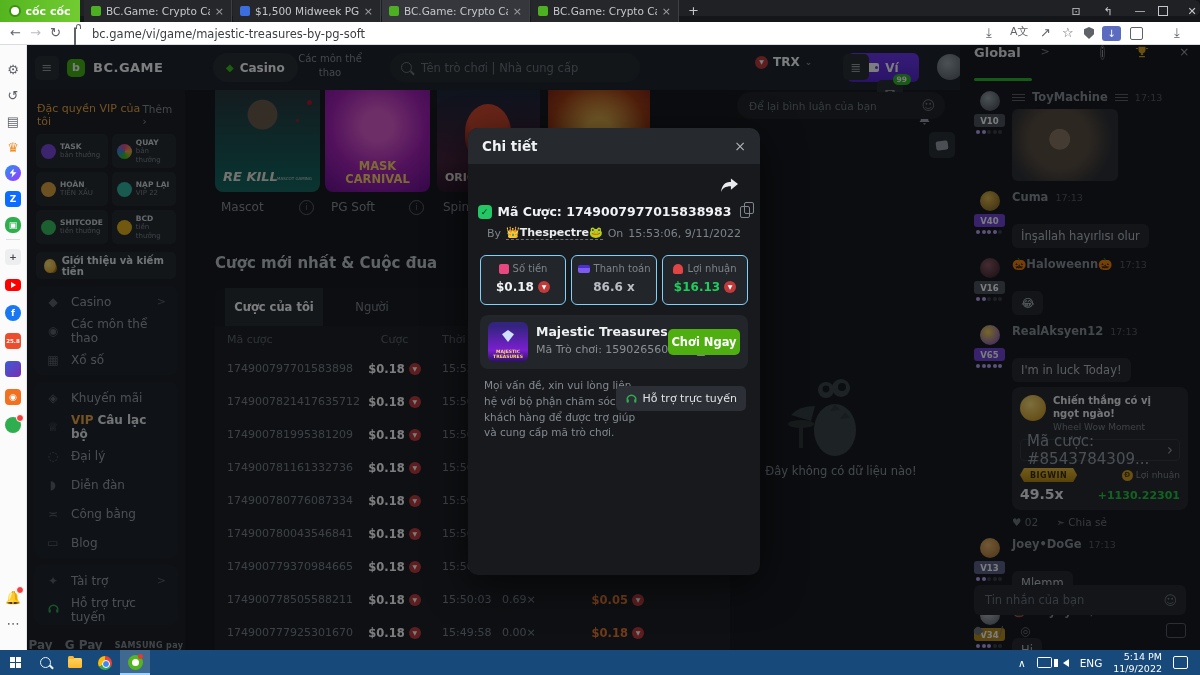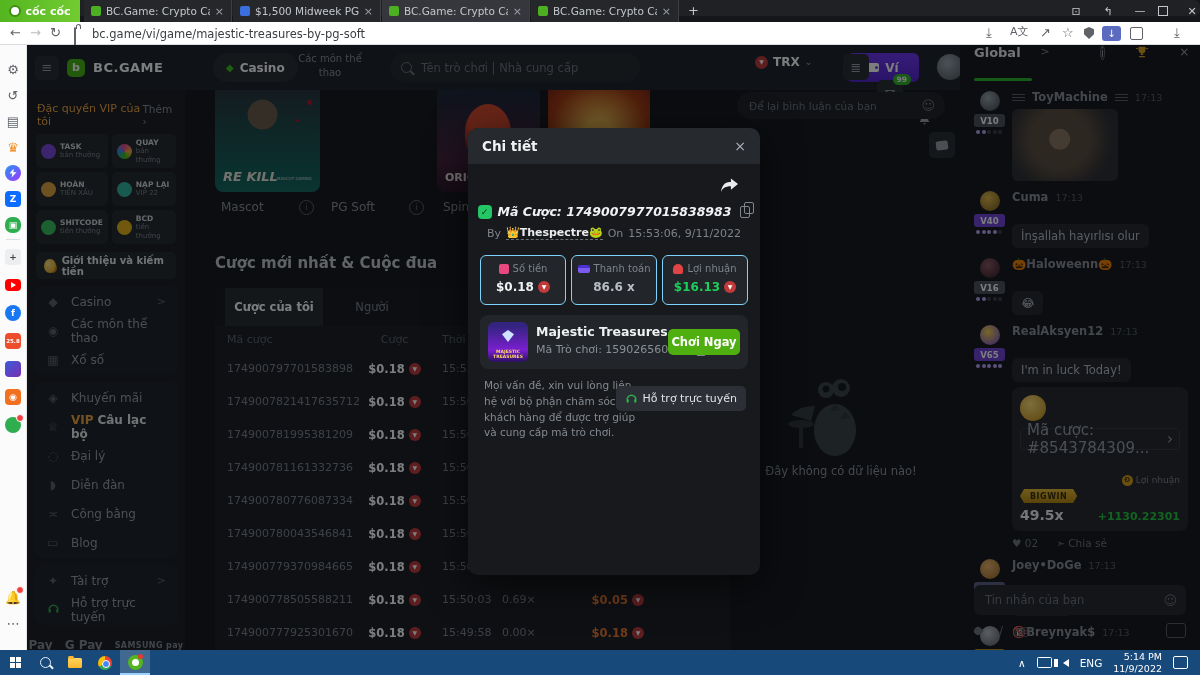--- a/index.html
+++ b/index.html
@@ -145,21 +145,21 @@
   
   .modal{left:468px;top:128px;width:292px;height:447px;background:#17191d;border-radius:10px;z-index:50;overflow:hidden;
     box-shadow:0 10px 40px rgba(0,0,0,.6);}
   .mhead{height:36px;background:#26292e;display:flex;align-items:center;justify-content:space-between;padding:0 14px;}
   .mtitle{color:#f0f2f4;font-size:13.5px;font-weight:bold;}
   .mx{color:#aeb4ba;font-size:14px;}
   .sharebtn{position:absolute;right:22px;top:50px;}
   .bidrow{position:absolute;left:0;top:76px;width:100%;display:flex;align-items:center;justify-content:center;gap:6px;}
   .vshield{width:14px;height:14px;border-radius:4px;background:#23c865;color:#0c2a14;font-size:9px;
     display:flex;align-items:center;justify-content:center;font-weight:bold;}
-  .bidtxt{color:#f0f2f4;font-size:12.5px;font-weight:bold;font-style:italic;}
+  .bidtxt{color:#f0f2f4;font-size:12.5px;font-weight:bold;}
   .cp{position:relative;width:8px;height:10px;border:1.3px solid #80868d;border-radius:2px;margin-left:3px;}
   .cp::before{content:"";position:absolute;left:2.2px;top:-4.4px;width:8px;height:10px;border:1.3px solid #80868d;border-radius:2px;}
   .byrow{position:absolute;left:0;top:98px;width:100%;display:flex;align-items:center;justify-content:center;gap:5px;
     font-size:11px;color:#7e848b;}
   .byuser{color:#e9ebed;font-weight:bold;border-bottom:1px dashed #6a7077;}
   .mstats{position:absolute;left:12px;top:127px;right:12px;display:flex;gap:5px;}
   .mbox{flex:1;height:48px;background:#222529;border:1px solid #7dd3fc;border-radius:6px;text-align:center;}
   .mboxl{display:flex;align-items:center;justify-content:center;gap:4px;margin-top:7px;color:#7e848b;font-size:10px;}
   .mboxv{margin-top:6px;font-size:12px;font-weight:bold;color:#f0f2f4;display:flex;align-items:center;justify-content:center;gap:4px;}
   .mboxv .coin{width:12px;height:12px;}
@@ -208,21 +208,21 @@
   .wcard{margin-top:5px;width:160px;background:#24272c;border-radius:8px;padding:8px;}
   .wtop{display:flex;gap:7px;align-items:flex-start;}
   .wav{width:26px;height:26px;border-radius:50%;background:radial-gradient(circle at 40% 35%,#ffe07a,#c08a10);flex:none;}
   .wtitle{color:#eef0f2;font-size:10px;font-weight:bold;line-height:1.25;}
   .wsub{color:#7e848b;font-size:9px;margin-top:2px;}
   .wbet{margin-top:7px;height:20px;border:1px solid #33373d;border-radius:4px;display:flex;align-items:center;
     gap:5px;padding:0 6px;color:#9aa0a7;font-size:15px;}
   .wbrow{margin-top:7px;display:flex;align-items:center;justify-content:space-between;}
   .ribbon{height:14px;display:flex;align-items:center;padding:0 10px;font-size:8px;font-weight:bold;color:#3a2c05;
     letter-spacing:.5px;background:linear-gradient(180deg,#e9bc35,#b8860b);
-    clip-path:polygon(7% 0,93% 0,100% 50%,93% 100%,7% 100%,0 50%);margin-top:32px;}
+    clip-path:polygon(7% 0,93% 0,100% 50%,93% 100%,7% 100%,0 50%);}
   .dcoin{width:11px;height:11px;border-radius:50%;background:#d9a21b;color:#5a4103;font-size:7px;font-weight:bold;
     display:inline-flex;align-items:center;justify-content:center;}
   .wlabel{color:#7e848b;font-size:9px;display:flex;align-items:center;gap:3px;}
   .wvals{margin-top:4px;display:flex;align-items:baseline;justify-content:space-between;}
   .wmult{color:#eef0f2;font-size:14px;font-weight:bold;}
   .wprofit{color:#22c93e;font-size:11px;font-weight:bold;}
   .wfoot{margin-top:6px;display:flex;align-items:center;gap:18px;color:#6e757c;font-size:10.5px;}
   .chinput{position:absolute;left:14px;top:540px;width:212px;height:30px;border-radius:6px;background:#24272c;
     display:flex;align-items:center;padding:0 9px;box-sizing:border-box;gap:6px;}
   .chinput input{flex:1;background:transparent;border:none;color:#c7ccd1;font-size:11.5px;font-family:inherit;}
@@ -525,20 +525,23 @@
   <div class="abs hicon" style="left:929px;top:54px">
     <span style="width:12px;height:9px;background:#9aa0a6;border-radius:2px;transform:rotate(-8deg)"></span>
   </div>
 
   <div class="abs gt" style="left:215px;width:105px;background:linear-gradient(180deg,#27343a,#0f6059 85%,#15655e)">
     <span style="position:absolute;left:20px;top:6px;width:55px;height:62px;border-radius:50%;background:radial-gradient(circle at 50% 30%,#6b5a48 0 28%,transparent 30%)"></span>
     <span style="position:absolute;right:8px;top:10px;width:5px;height:5px;border-radius:50%;background:#b3122a;box-shadow:-12px 18px 0 -1px #b3122a,6px 30px 0 -2px #b3122a"></span>
     <span class="gtt" style="font-style:italic;font-size:13px">RE KILL</span>
     <span style="position:absolute;left:62px;bottom:11px;font-size:4px;color:#cfd6d2">MASCOT GAMING</span>
   </div>
+  <div class="abs gt" style="left:325px;width:105px;background:radial-gradient(circle at 50% 35%,#e05ad0 0 18%,#a81fb8 55%,#6a0c92)">
+    <span class="gtt" style="left:0;width:100%;text-align:center;bottom:6px;color:#ffd966;font-size:11.5px;line-height:1.15">MASK CARNIVAL</span>
+  </div>
   <div class="abs gt" style="left:437px;width:103px;background:linear-gradient(180deg,#1b2436,#46203a 70%,#2a1428)">
     <span style="position:absolute;left:28px;top:14px;width:46px;height:56px;border-radius:50% 50% 40% 40%;background:radial-gradient(circle at 50% 25%,#d8472b 0 40%,#8a2a20 75%)"></span>
     <span class="gtt" style="font-size:11px">ORIGI</span>
   </div>
   <div class="abs gt" style="left:548px;width:102px;background:radial-gradient(circle at 50% 40%,#e8b14a 0 16%,#a33b10 60%,#68131a)"></div>
   <div class="abs plabel" style="left:215px;width:105px;padding:0 6px;box-sizing:border-box">
     <span>Mascot</span>
     <span class="icirc">i</span>
   </div>
   <div class="abs plabel" style="left:325px;width:105px;padding:0 6px;box-sizing:border-box">
@@ -770,20 +773,24 @@
           <i class="on"></i>
         </span>
       <div class="cnrow">
         <span class="cuser">RealAksyen12</span>
         <span class="ctime">17:13</span>
       </div>
       <span class="cbub">I'm in luck Today!</span>
       <div class="wcard">
         <div class="wtop">
           <span class="wav"></span>
+          <span>
+            <div class="wtitle">Chiến thắng có vị ngọt ngào!</div>
+            <div class="wsub">Wheel Wow Moment</div>
+          </span>
         </div>
         <div class="wbet">
           <span>Mã cược: #8543784309...</span>
             <span style="margin-left:auto">›</span>
         </div>
         <div class="wbrow">
           <span class="ribbon">BIGWIN</span>
           <span class="wlabel">
             <span class="dcoin">Ð</span>
             <span>Lợi nhuận</span>

